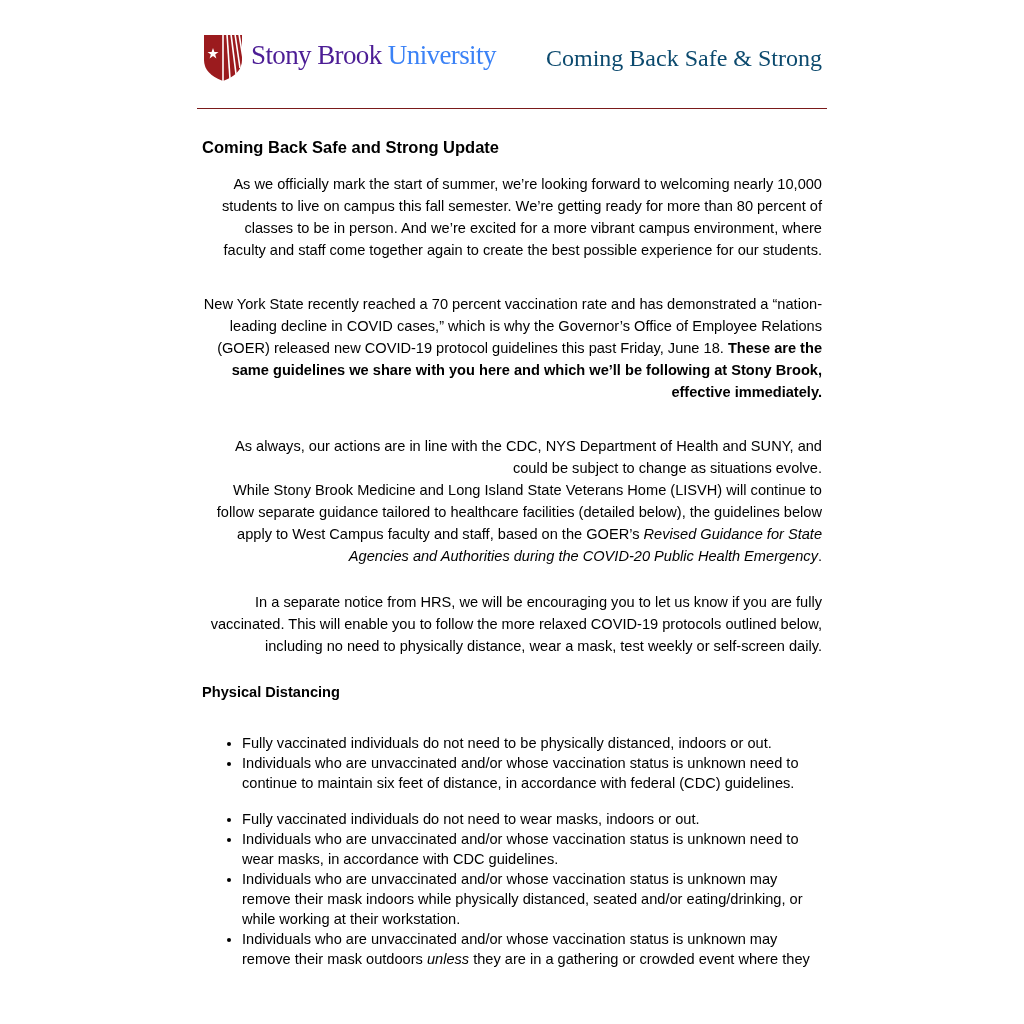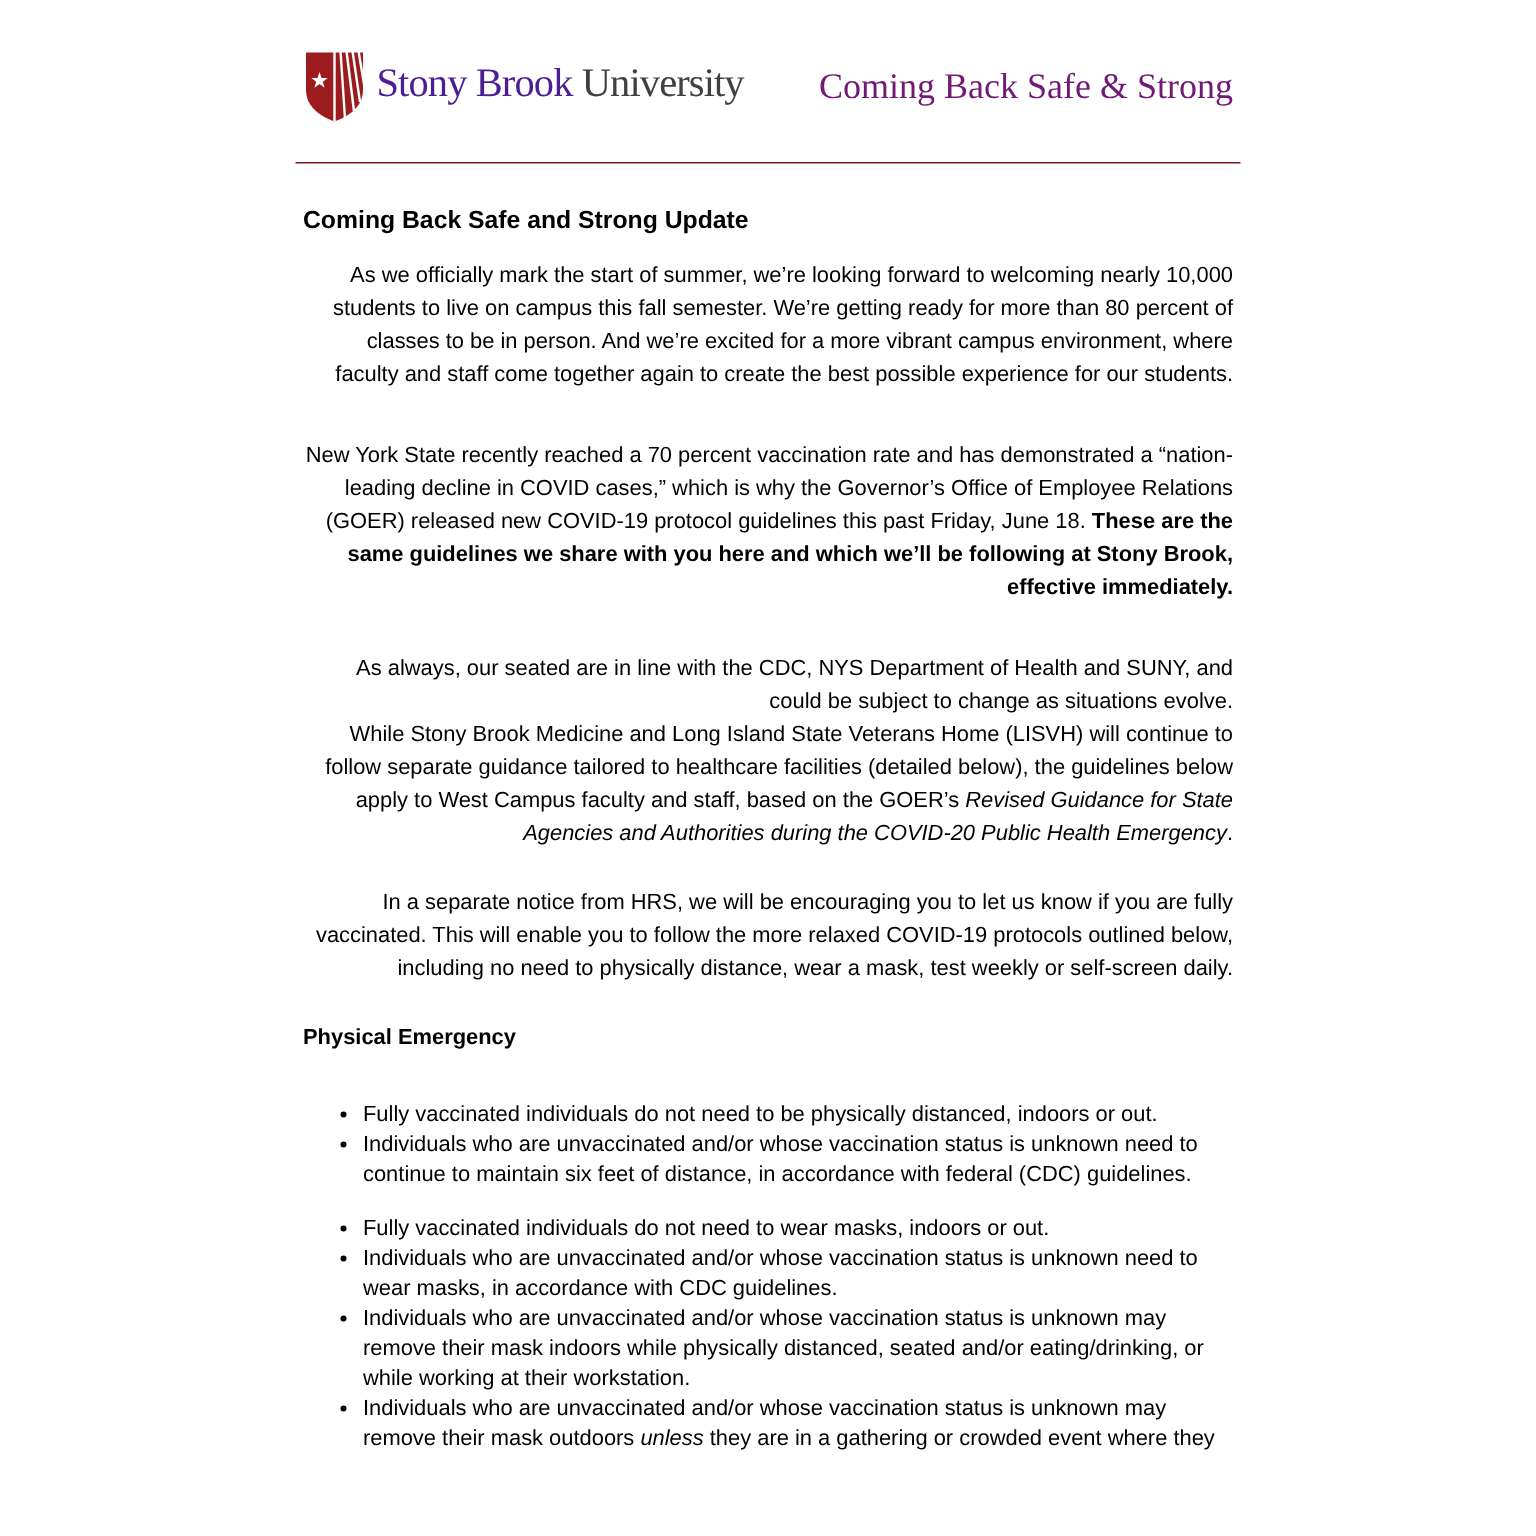--- a/index.html
+++ b/index.html
@@ -3,22 +3,22 @@
 <meta charset="utf-8">
 <style>
   html, body { margin: 0; padding: 0; background: #ffffff; }
   body { width: 1024px; height: 1024px; overflow: hidden; position: relative; font-family: "Liberation Sans", sans-serif; color: #000; }
   .page { position: absolute; left: 197px; top: 0; width: 630px; }
   .header { position: relative; height: 108px; border-bottom: 1px solid #7a1a1a; }
   .logo { position: absolute; left: 5px; top: 32px; display: flex; align-items: center; }
   .logo svg { display: block; }
   .wordmark { margin-left: 7px; font-family: "Liberation Serif", serif; font-size: 27px; letter-spacing: -0.6px; line-height: 1; margin-top: -4px; }
   .wordmark .sb { color: #4c1d95; }
-  .wordmark .univ { color: #404040; }
-  .tagline { position: absolute; right: 5px; top: 45px; font-family: "Liberation Serif", serif; font-size: 24px; color: #701a75; letter-spacing: 0px; }
+  .wordmark .univ { color: #3b82f6; }
+  .tagline { position: absolute; right: 5px; top: 45px; font-family: "Liberation Serif", serif; font-size: 24px; color: #0c4a6e; letter-spacing: 0px; }
   .content { padding: 0 5px; }
   .title { margin: 28px 0 16px 0; font-size: 16.5px; font-weight: bold; line-height: 20px; }
   p { margin: 0; font-size: 14.6px; line-height: 22px; text-align: right; }
   .p1 { margin-top: 13px; }
   .gap22 { margin-top: 32px; }
   .gap24 { margin-top: 24px; }
   .sub { font-weight: bold; font-size: 14.6px; line-height: 22px; }
   ul { margin: 0; padding-left: 40px; font-size: 14.6px; line-height: 20px; }
   li { margin: 0; }
   .h-dist { margin-top: 24px; }
@@ -50,27 +50,27 @@
     <div class="tagline">Coming Back Safe &amp; Strong</div>
   </div>
 
   <div class="content">
     <div class="title">Coming Back Safe and Strong Update</div>
 
     <p class="p1">As we officially mark the start of summer, we’re looking forward to welcoming nearly 10,000 students to live on campus this fall semester. We’re getting ready for more than 80 percent of classes to be in person. And we’re excited for a more vibrant campus environment, where faculty and staff come together again to create the best possible experience for our students.</p>
 
     <p class="gap22"><span>New York State recently reached a 70 percent vaccination rate and has demonstrated a “nation-leading decline in COVID cases,” which is why the Governor’s Office of Employee Relations (GOER) released new COVID-19 protocol guidelines this past Friday, June 18.</span> <b>These are the same guidelines we share with you here and which we’ll be following at Stony Brook, effective immediately.</b></p>
 
-    <p class="gap22">As always, our seated are in line with the CDC, NYS Department of Health and SUNY, and could be subject to change as situations evolve.</p>
+    <p class="gap22">As always, our actions are in line with the CDC, NYS Department of Health and SUNY, and could be subject to change as situations evolve.</p>
 
     <p><span>While Stony Brook Medicine and Long Island State Veterans Home (LISVH) will continue to follow separate guidance tailored to healthcare facilities (detailed below), the guidelines below apply to West Campus faculty and staff, based on the GOER’s </span><i>Revised Guidance for State Agencies and Authorities during the COVID-20 Public Health Emergency</i><span>.</span></p>
 
     <p class="gap24">In a separate notice from HRS, we will be encouraging you to let us know if you are fully vaccinated. This will enable you to follow the more relaxed COVID-19 protocols outlined below, including no need to physically distance, wear a mask, test weekly or self-screen daily.</p>
 
-    <div class="sub h-dist">Physical Emergency</div>
+    <div class="sub h-dist">Physical Distancing</div>
     <ul class="ul-dist">
       <li>Fully vaccinated individuals do not need to be physically distanced, indoors or out.</li>
       <li>Individuals who are unvaccinated and/or whose vaccination status is unknown need to continue to maintain six feet of distance, in accordance with federal (CDC) guidelines.</li>
     </ul>
 
     <ul class="ul-mask">
       <li>Fully vaccinated individuals do not need to wear masks, indoors or out.</li>
       <li>Individuals who are unvaccinated and/or whose vaccination status is unknown need to wear masks, in accordance with CDC guidelines.</li>
       <li>Individuals who are unvaccinated and/or whose vaccination status is unknown may remove their mask indoors while physically distanced, seated and/or eating/drinking, or while working at their workstation.</li>
       <li><span>Individuals who are unvaccinated and/or whose vaccination status is unknown may remove their mask outdoors </span><i>unless</i><span> they are in a gathering or crowded event where they</span></li>

